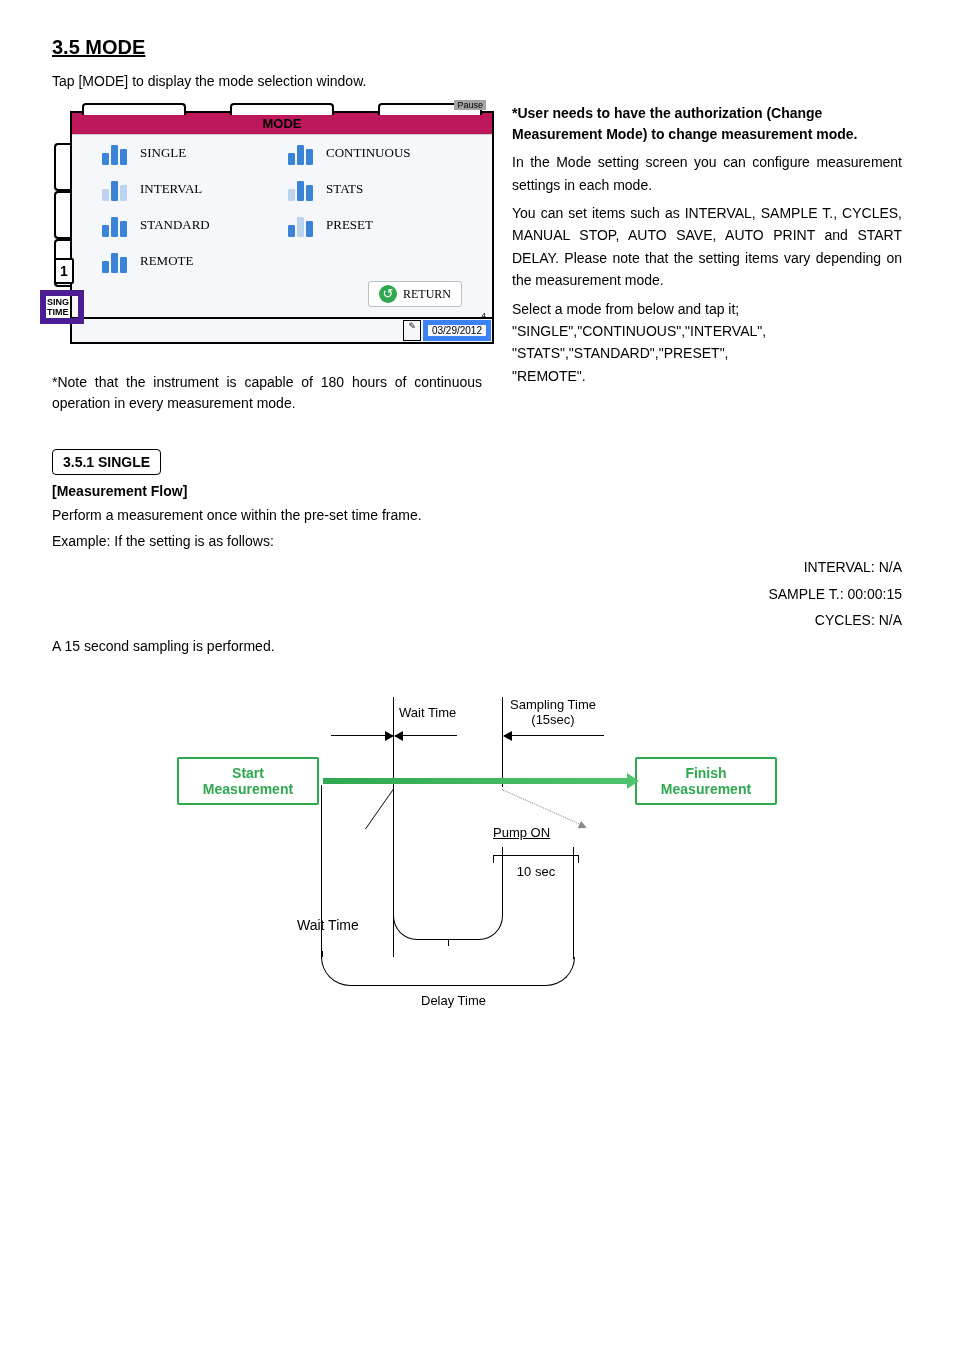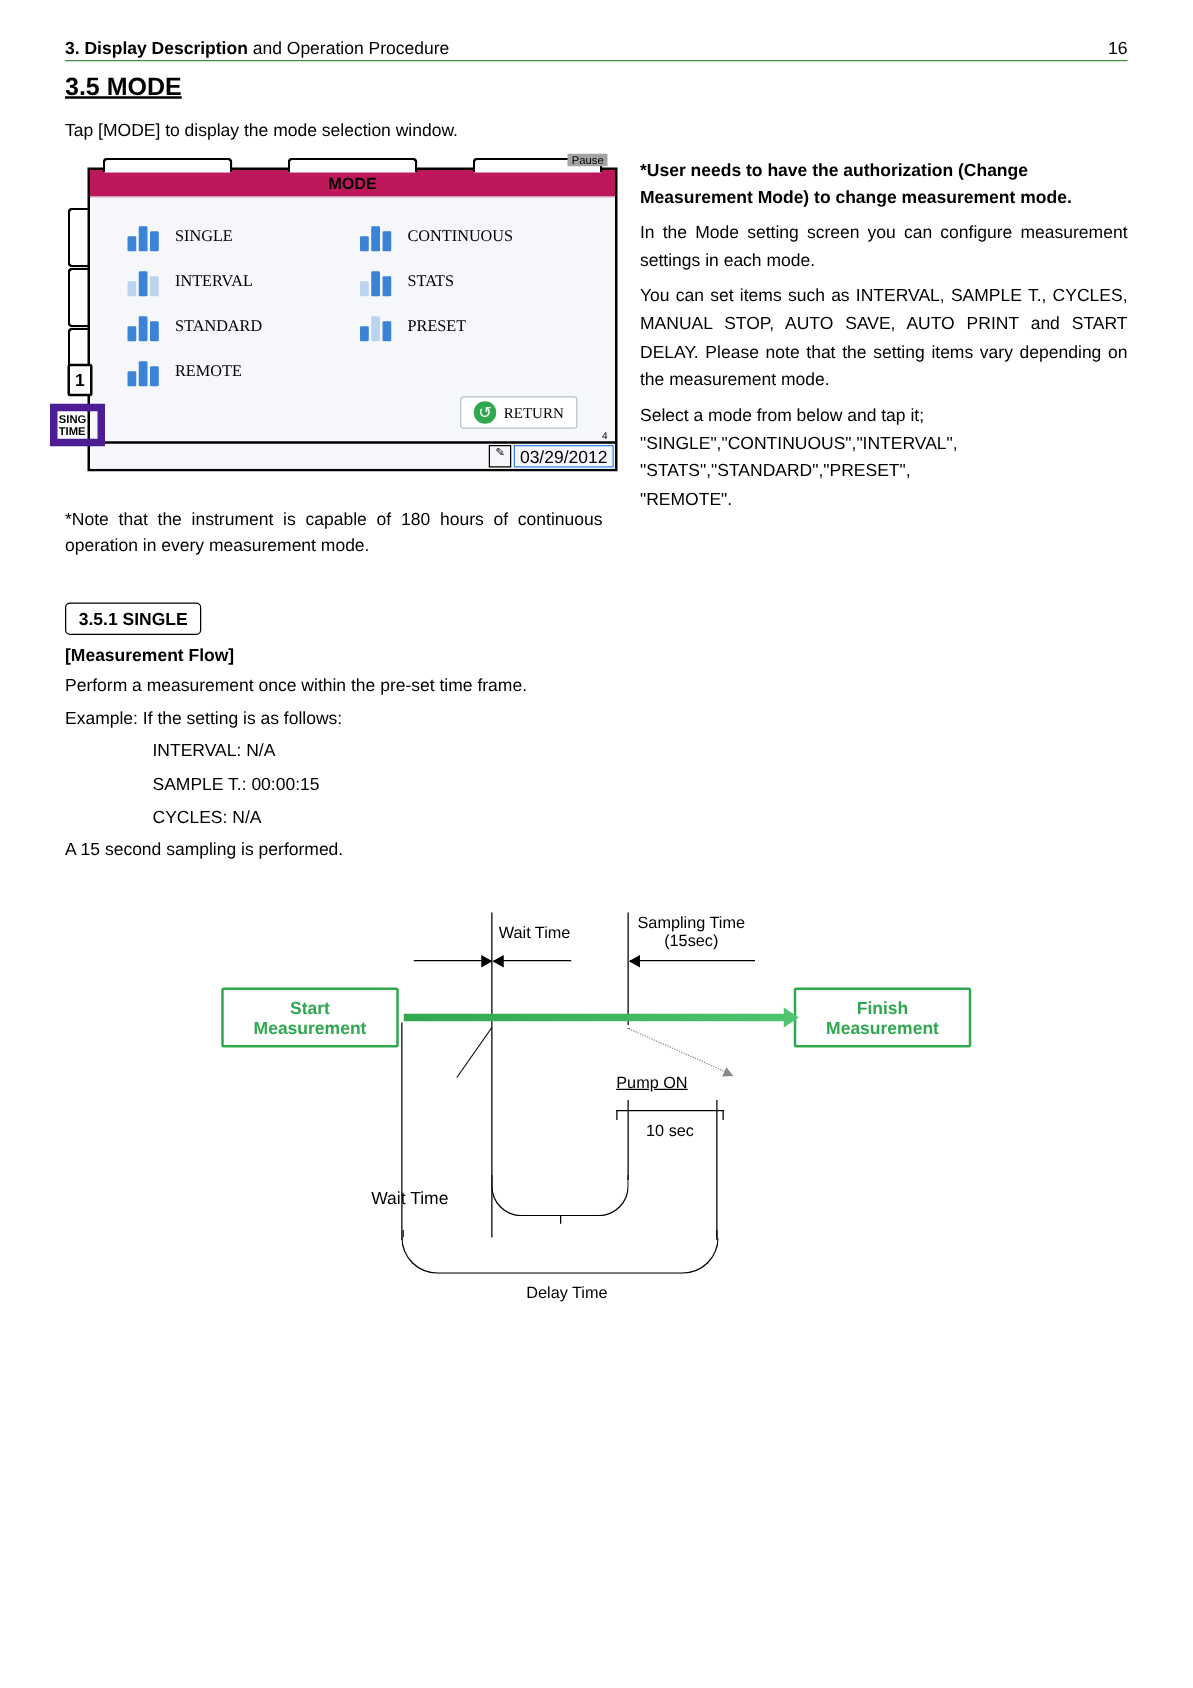--- a/index.html
+++ b/index.html
@@ -78,21 +78,21 @@
   .mode-title-bar {
     background: #be185d;
     text-align: center;
     font-weight: bold;
     font-size: 13px;
     padding: 3px 0;
     border-bottom: 1px solid #ccc;
   }
   .mode-body {
     background: #f5f7fa;
-    padding: 19px 30px 2px 30px;
+    padding: 6px 30px 2px 30px;
     display: grid;
     grid-template-columns: 1fr 1fr;
     row-gap: 14px;
     column-gap: 10px;
     gap: 12px;
   }
   .mode-item {
     display: flex;
     align-items: center;
     gap: 10px;
@@ -187,38 +187,38 @@
     border-radius: 2px;
   }
   .win-bottom {
     border-top: 2px solid #000;
     display: flex;
     font-size: 9px;
     background: #f5f7fa;
   }
   .win-bottom .stretch { flex: 1; }
   .win-bottom .pen { padding: 0 4px; border: 1px solid #000; margin: 1px; }
-  .win-bottom .date { padding: 0 4px; border: 1px solid #3b82f6; margin: 1px; font-size: 14px; }
+  .win-bottom .date { padding: 0 4px; border: 5px solid #3b82f6; margin: 1px; font-size: 10px; }
 
   .right-bold { font-weight: bold; font-size: 14px; line-height: 1.5; }
   .right-p { font-size: 14px; line-height: 1.6; text-align: justify; }
   .monosp { font-family: Verdana, sans-serif; }
 
   .sub-box {
     border: 1.4px solid #000;
     border-radius: 4px;
     display: inline-block;
     padding: 4px 10px;
     font-weight: bold;
     font-size: 14px;
     margin-top: 30px;
     margin-bottom: 4px;
   }
   .sub-heading { font-weight: bold; font-size: 14px; margin: 4px 0; }
-  .indent { padding-left: 70px; }
+  .indent { padding-left: 70px; text-align: right; }
   .diagram-wrap {
     width: 600px;
     margin: 20px auto 0 auto;
     position: relative;
     height: 360px;
   }
   .top-row {
     position: absolute;
     top: 80px;
     left: 0;
@@ -381,26 +381,20 @@
   .vline.d { position: absolute; left: 396px; top: 170px; height: 112px; width: 1px; background: #000; }
   .vline.e { position: absolute; left: 325px; top: 170px; height: 64px; width: 1px; background: #000; }
   .footnote { font-size: 14px; margin-top: 6px; }
   .footnote .ul { text-decoration: underline; font-weight: bold; }
 </style>
 </head>
 <body>
 
 <div class="page">
   
-  <div class="header-row">
-    <span class="header-left">
-      <span class="bold">3. Display Description</span><span> and Operation Procedure</span>
-    </span>
-    <span class="header-right">16</span>
-  </div>
 
   <h2 class="section">3.5 MODE</h2>
   <p>Tap [MODE] to display the mode selection window.</p>
 
   <div class="two-col">
     <div class="col-left">
 
       <div style="position:relative; margin-left:18px; margin-top:14px;">
         <div class="mode-window">
           <div class="tab-bumps">

